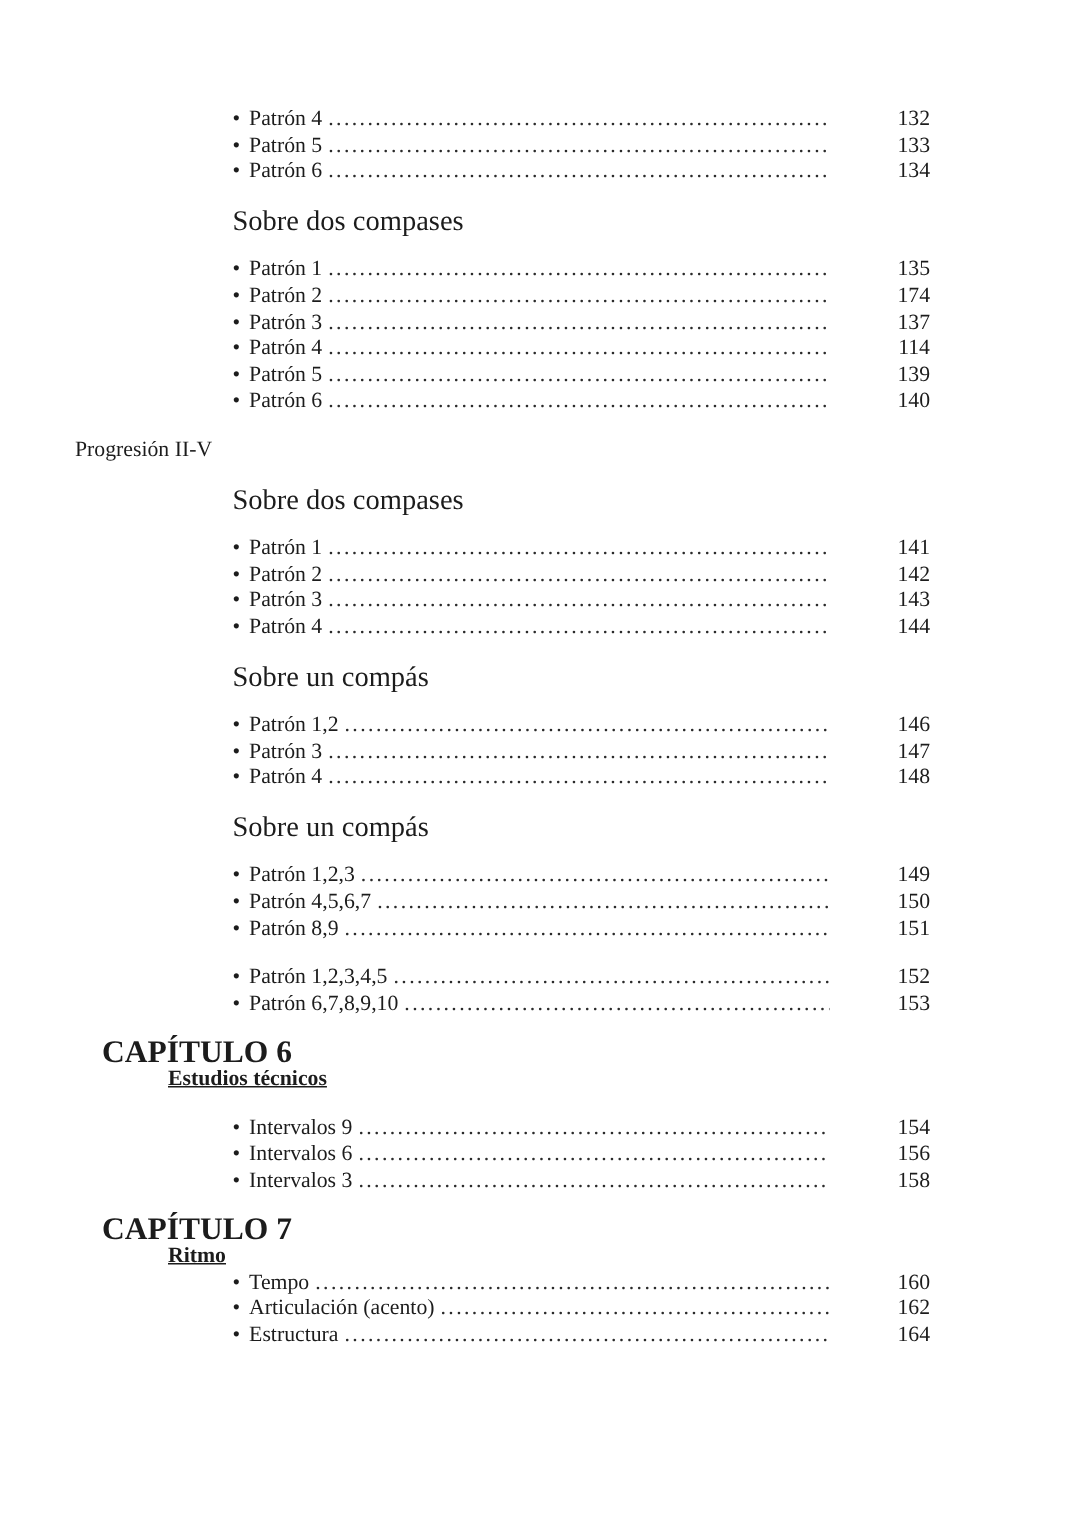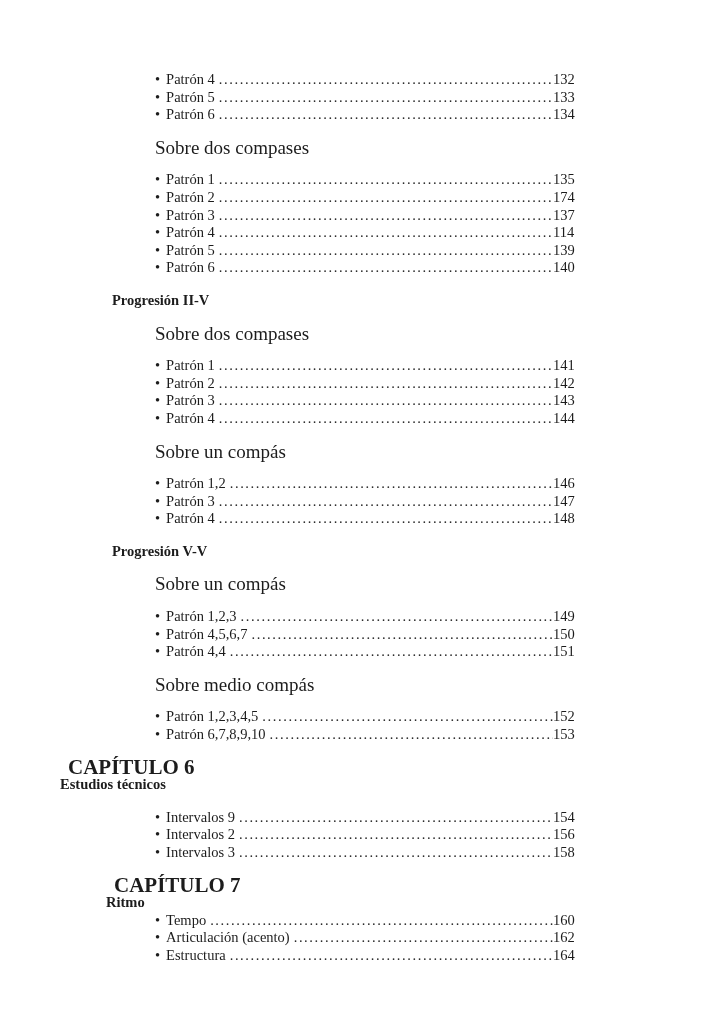--- a/index.html
+++ b/index.html
@@ -8,63 +8,64 @@
     width: 723px;
     height: 1024px;
     background: #ffffff;
     box-sizing: border-box;
     padding-top: 71px;
     font-family: "Liberation Serif", "DejaVu Serif", serif;
     color: #1c1c1c;
     overflow: hidden;
   }
   .block { margin: 0 0 15px 0; }
-  .block.tight { margin-bottom: 0; padding-left: 46px; }
+  .block.tight { margin-bottom: 0; }
   .toc-row {
     display: flex;
     align-items: baseline;
     margin-left: 155px;
     width: 465px;
     font-size: 14.5px;
     line-height: 17.6px;
     white-space: nowrap;
   }
   .bullet { flex: 0 0 auto; margin-right: 6px; }
   .entry-label { flex: 0 0 auto; }
   .dot-leader {
     flex: 1 1 auto;
     overflow: hidden;
     white-space: nowrap;
     margin: 0 0 0 4px;
     letter-spacing: 1.6px;
     color: #2a2a2a;
   }
-  .page-num { flex: 0 0 67px; }
+  .page-num { flex: 0 0 67px; text-align: right; }
   .subheading {
     margin-left: 155px;
     font-size: 19px;
     line-height: 17.6px;
   }
   .section-heading {
-    margin-left: 112px;
-    font-weight: bold;
+    margin-left: 50px;
+    font-weight: normal;
     font-size: 14.5px;
     line-height: 17.6px;
   }
   .chapter-title {
     margin-left: 68px;
     font-weight: bold;
     font-size: 21px;
     line-height: 17.6px;
   }
   .chapter-subtitle {
-    margin-left: 60px;
+    margin-left: 112px;
     font-weight: bold;
     font-size: 14.5px;
     line-height: 17.6px;
+    text-decoration: underline;
   }
 </style>
 </head>
 <body>
 
 <div class="page">
 
   <div class="block">
     <div class="toc-row">
       <span class="bullet">•</span>
@@ -174,46 +175,44 @@
       <span class="page-num">147</span>
     </div>
     <div class="toc-row">
       <span class="bullet">•</span>
       <span class="entry-label">Patrón 4</span>
       <span class="dot-leader">............................................................................................................................................................................................................................................................................................................</span>
       <span class="page-num">148</span>
     </div>
   </div>
 
-  <div class="block section-heading">Progresión V-V</div>
 
   <div class="block subheading">Sobre un compás</div>
 
   <div class="block">
     <div class="toc-row">
       <span class="bullet">•</span>
       <span class="entry-label">Patrón 1,2,3</span>
       <span class="dot-leader">............................................................................................................................................................................................................................................................................................................</span>
       <span class="page-num">149</span>
     </div>
     <div class="toc-row">
       <span class="bullet">•</span>
       <span class="entry-label">Patrón 4,5,6,7</span>
       <span class="dot-leader">............................................................................................................................................................................................................................................................................................................</span>
       <span class="page-num">150</span>
     </div>
     <div class="toc-row">
       <span class="bullet">•</span>
-      <span class="entry-label">Patrón 4,4</span>
+      <span class="entry-label">Patrón 8,9</span>
       <span class="dot-leader">............................................................................................................................................................................................................................................................................................................</span>
       <span class="page-num">151</span>
     </div>
   </div>
 
-  <div class="block subheading">Sobre medio compás</div>
 
   <div class="block">
     <div class="toc-row">
       <span class="bullet">•</span>
       <span class="entry-label">Patrón 1,2,3,4,5</span>
       <span class="dot-leader">............................................................................................................................................................................................................................................................................................................</span>
       <span class="page-num">152</span>
     </div>
     <div class="toc-row">
       <span class="bullet">•</span>
@@ -230,21 +229,21 @@
 
   <div class="block">
     <div class="toc-row">
       <span class="bullet">•</span>
       <span class="entry-label">Intervalos 9</span>
       <span class="dot-leader">............................................................................................................................................................................................................................................................................................................</span>
       <span class="page-num">154</span>
     </div>
     <div class="toc-row">
       <span class="bullet">•</span>
-      <span class="entry-label">Intervalos 2</span>
+      <span class="entry-label">Intervalos 6</span>
       <span class="dot-leader">............................................................................................................................................................................................................................................................................................................</span>
       <span class="page-num">156</span>
     </div>
     <div class="toc-row">
       <span class="bullet">•</span>
       <span class="entry-label">Intervalos 3</span>
       <span class="dot-leader">............................................................................................................................................................................................................................................................................................................</span>
       <span class="page-num">158</span>
     </div>
   </div>

